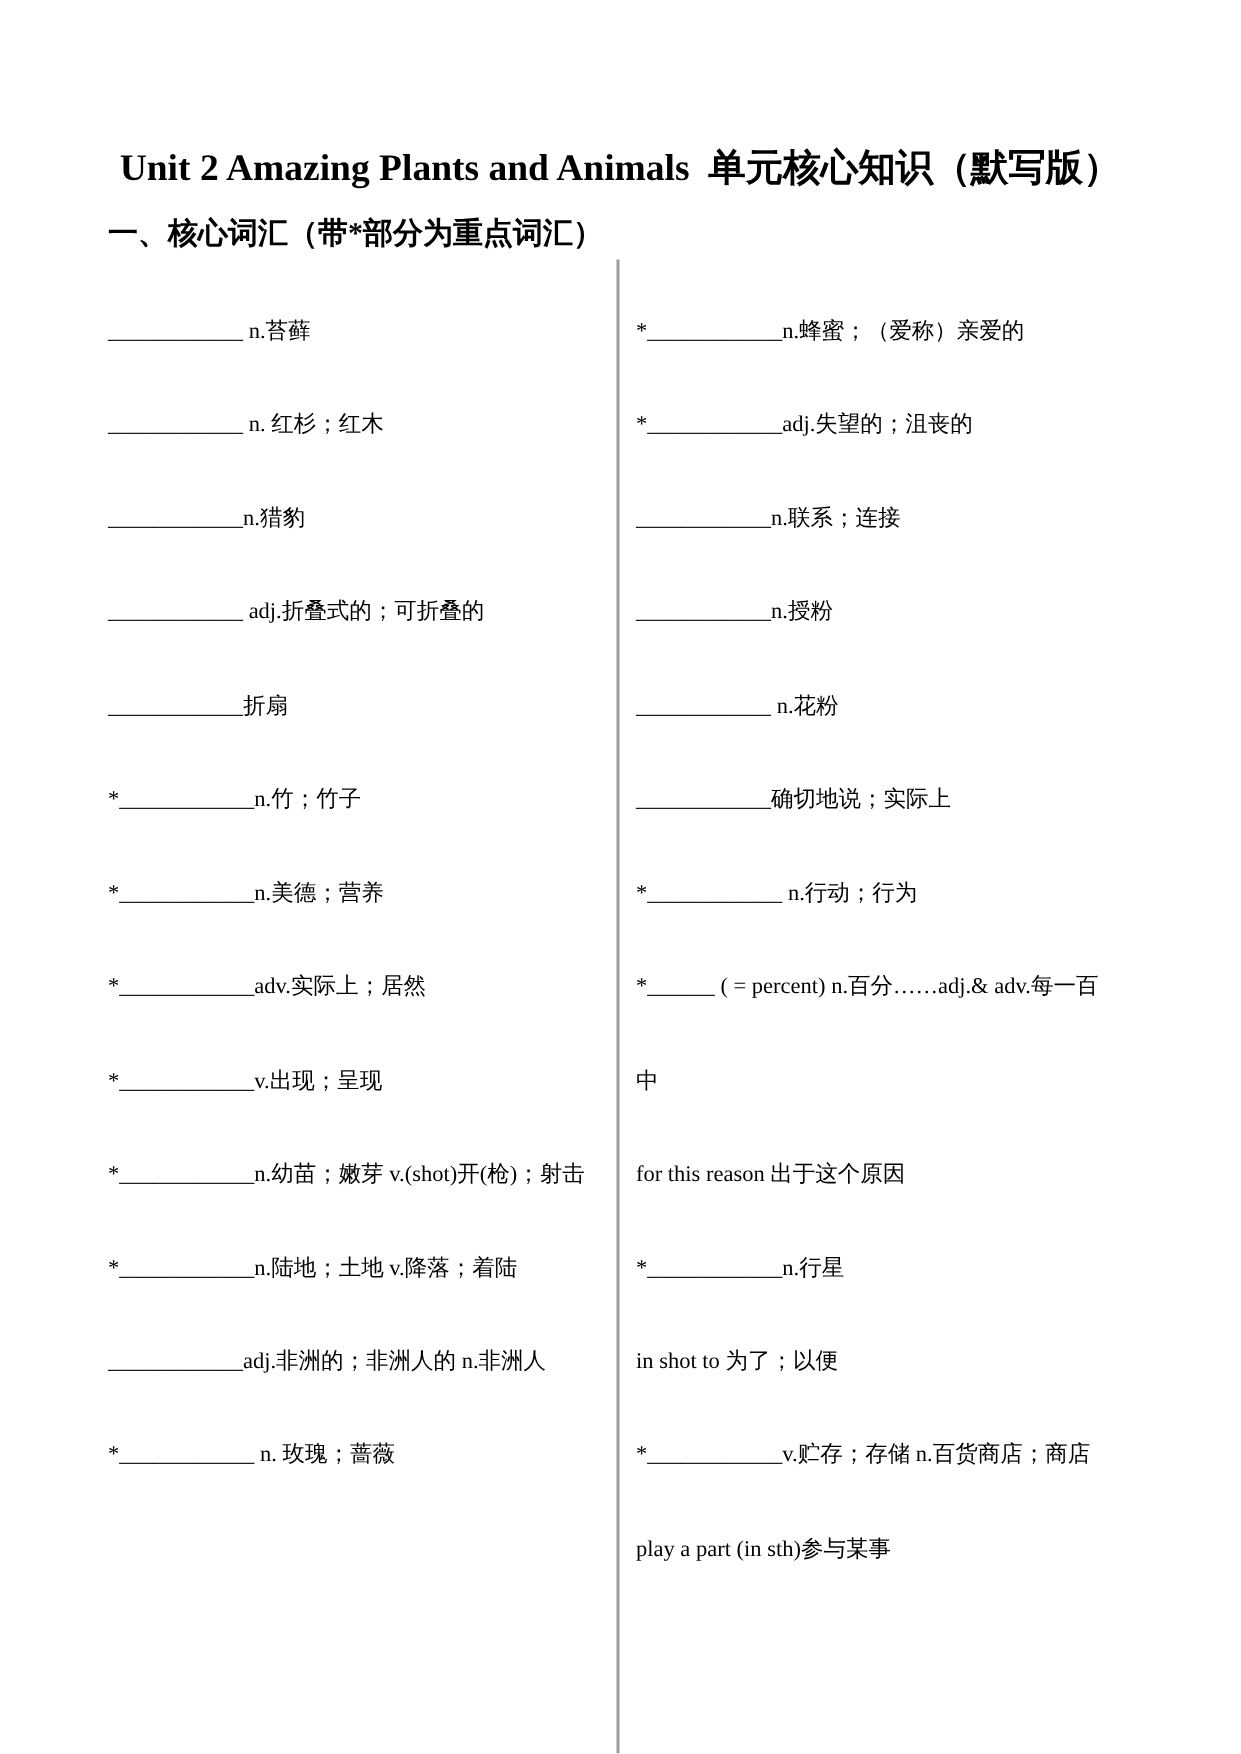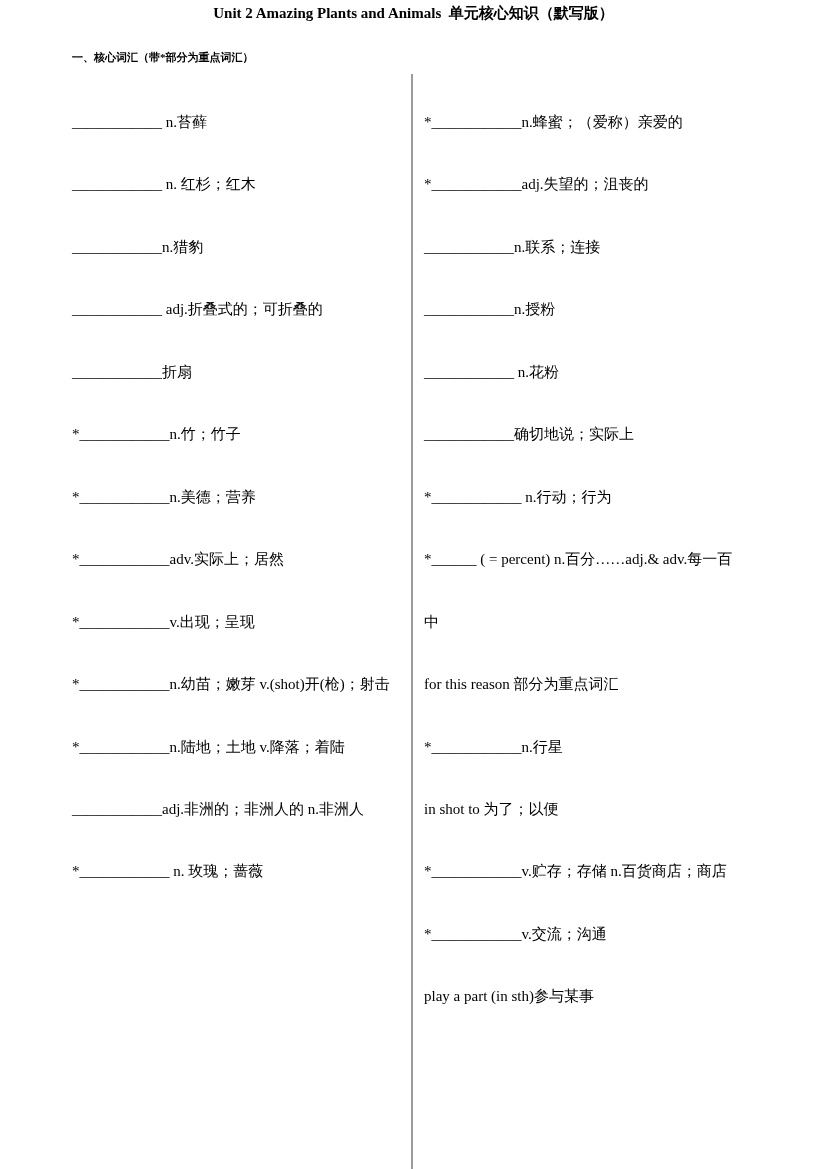--- a/index.html
+++ b/index.html
@@ -5,30 +5,31 @@
   html,body{margin:0;padding:0;background:#ffffff;}
   .page{
     position:relative;
     width:827px;height:1169px;
     background:#ffffff;
     color:#000000;
     font-family:"Liberation Serif","DejaVu Serif",serif;
     overflow:hidden;
   }
   .title{
+    padding-top:99px;
     text-align:center;
     font-weight:bold;
-    font-size:15px;
+    font-size:25px;
     line-height:27px;
     white-space:pre-wrap;
   }
   .heading{
     margin:19px 72px 0 72px;
     font-weight:bold;
-    font-size:11px;
+    font-size:20px;
     line-height:22px;
     white-space:pre-wrap;
   }
   .columns{
     display:flex;
     align-items:stretch;
     margin:6px 34px 0 72px;
   }
   .col{
     font-size:15px;
@@ -93,25 +94,24 @@
     <div class="col col-right">
       <div class="line">*____________n.蜂蜜；（爱称）亲爱的</div>
       <div class="line">*____________adj.失望的；沮丧的</div>
       <div class="line">____________n.联系；连接</div>
       <div class="line">____________n.授粉</div>
       <div class="line">____________ n.花粉</div>
       <div class="line">____________确切地说；实际上</div>
       <div class="line">*____________ n.行动；行为</div>
       <div class="line">*______ ( = percent) n.百分……adj.&amp; adv.每一百</div>
       <div class="line">中</div>
-      <div class="line">for this reason 部分为重点词汇</div>
+      <div class="line">for this reason 出于这个原因</div>
       <div class="line">*____________n.行星</div>
       <div class="line">in shot to 为了；以便</div>
       <div class="line">*____________v.贮存；存储 n.百货商店；商店</div>
-      <div class="line">*____________v.交流；沟通</div>
       <div class="line">play a part (in sth)参与某事</div>
       
       
       
       
       
       
       
       
       

